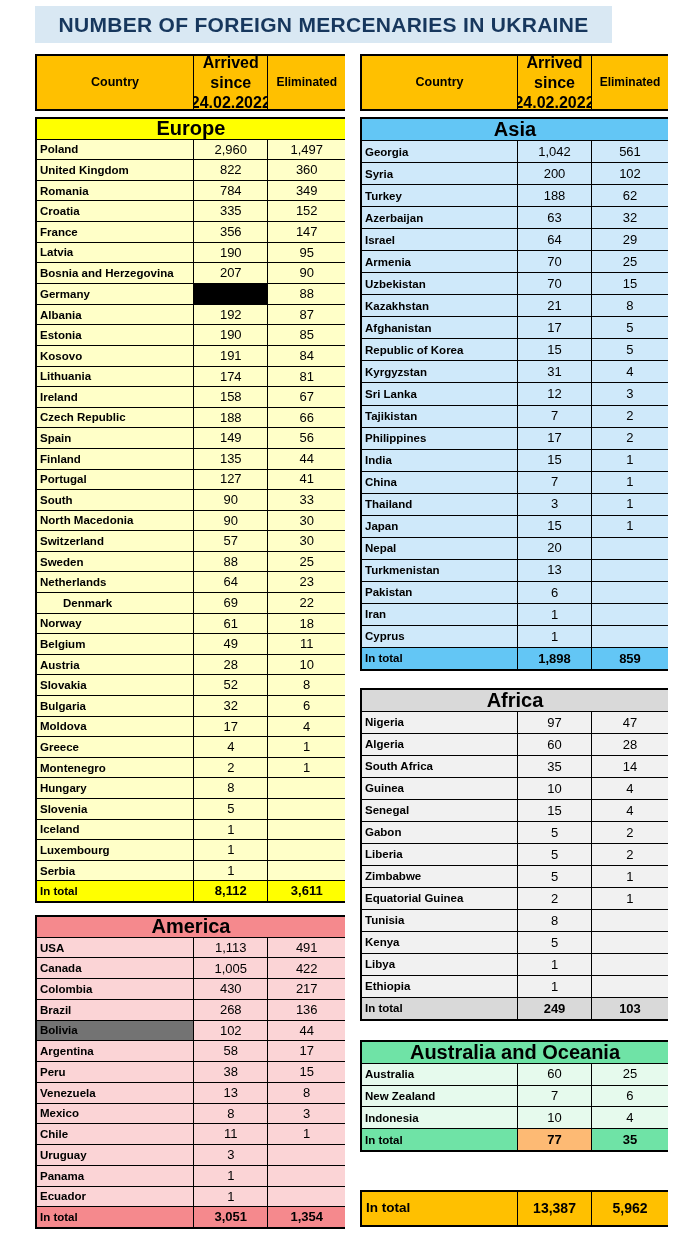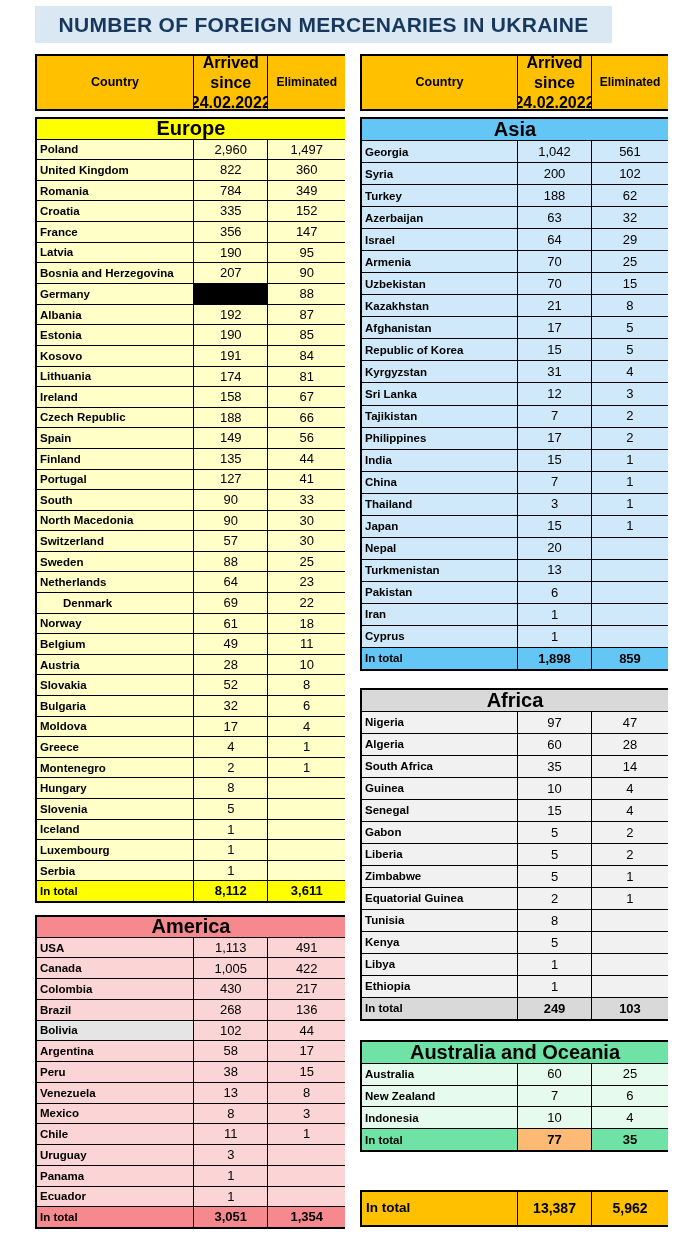--- a/index.html
+++ b/index.html
@@ -192,21 +192,21 @@
       <div class="cell num" style="background: rgb(251, 212, 214);">491</div>
       <div class="cell country" style="background: rgb(251, 212, 214);">Canada</div>
       <div class="cell num" style="background: rgb(251, 212, 214);">1,005</div>
       <div class="cell num" style="background: rgb(251, 212, 214);">422</div>
       <div class="cell country" style="background: rgb(251, 212, 214);">Colombia</div>
       <div class="cell num" style="background: rgb(251, 212, 214);">430</div>
       <div class="cell num" style="background: rgb(251, 212, 214);">217</div>
       <div class="cell country" style="background: rgb(251, 212, 214);">Brazil</div>
       <div class="cell num" style="background: rgb(251, 212, 214);">268</div>
       <div class="cell num" style="background: rgb(251, 212, 214);">136</div>
-      <div class="cell country" style="background: #e5e5e5; text-align: center;">Bolivia</div>
+      <div class="cell country" style="background: #737373; text-align: center;">Bolivia</div>
       <div class="cell num" style="background: rgb(251, 212, 214);">102</div>
       <div class="cell num" style="background: rgb(251, 212, 214);">44</div>
       <div class="cell country" style="background: rgb(251, 212, 214);">Argentina</div>
       <div class="cell num" style="background: rgb(251, 212, 214);">58</div>
       <div class="cell num" style="background: rgb(251, 212, 214);">17</div>
       <div class="cell country" style="background: rgb(251, 212, 214);">Peru</div>
       <div class="cell num" style="background: rgb(251, 212, 214);">38</div>
       <div class="cell num" style="background: rgb(251, 212, 214);">15</div>
       <div class="cell country" style="background: rgb(251, 212, 214);">Venezuela</div>
       <div class="cell num" style="background: rgb(251, 212, 214);">13</div>

